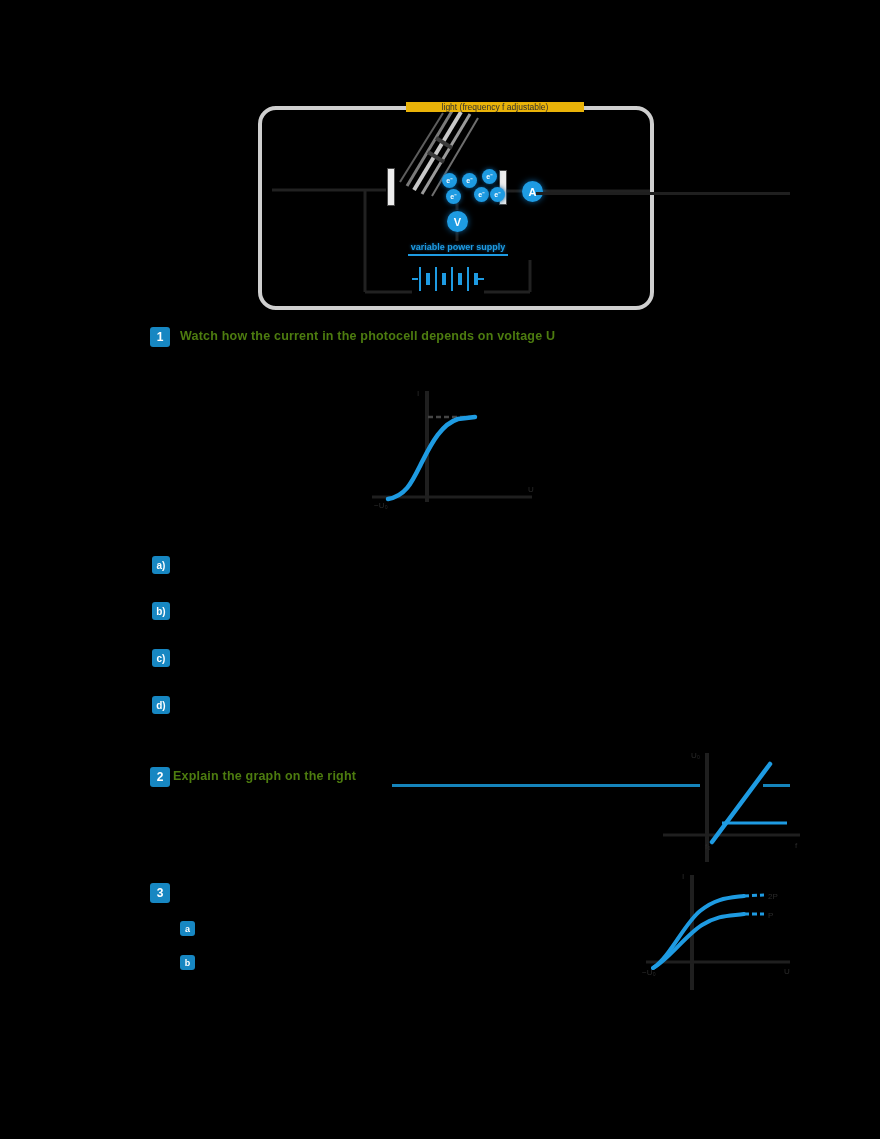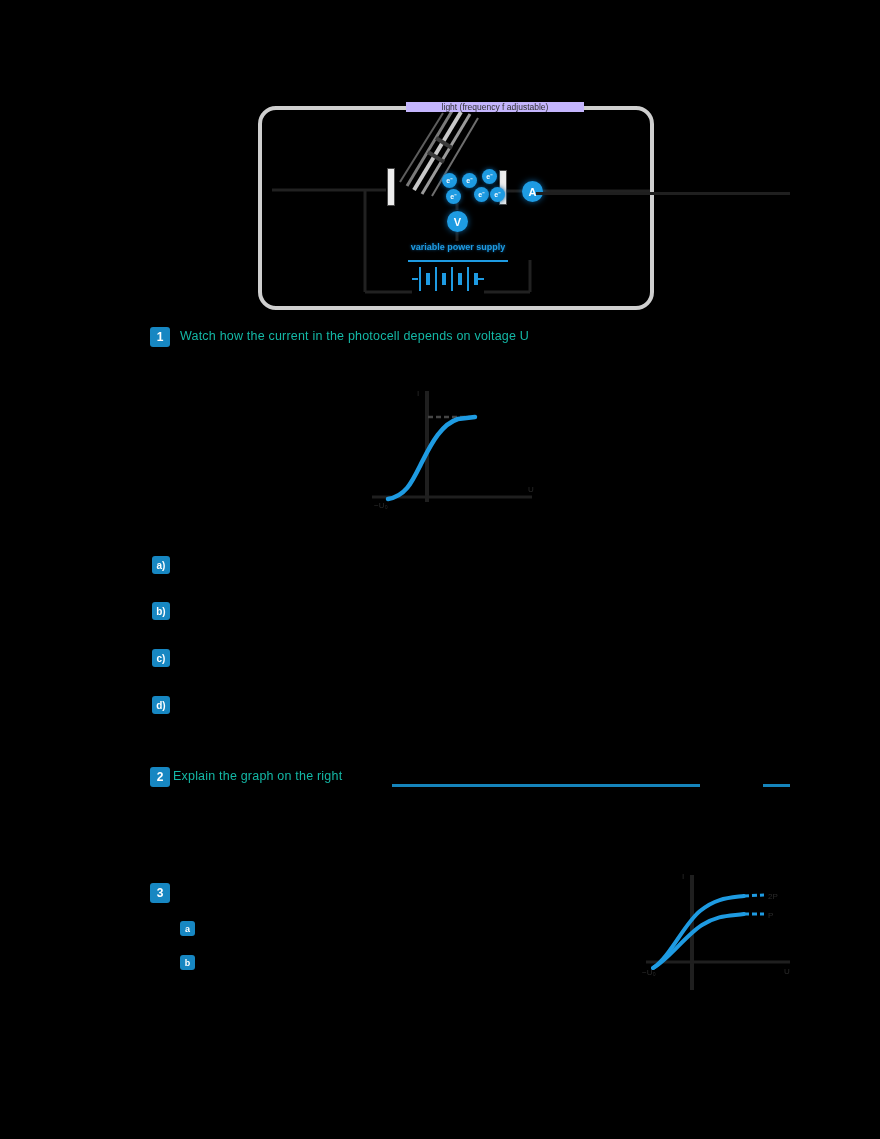--- a/index.html
+++ b/index.html
@@ -3,43 +3,43 @@
 <meta charset="utf-8">
 <style>
   html,body{margin:0;padding:0;background:#000;}
   #page{position:relative;width:880px;height:1139px;background:#000;overflow:hidden;
         font-family:"Liberation Sans",sans-serif;}
 
   
   #figure{position:absolute;left:258px;top:106px;width:388px;height:196px;
           border:4px solid #cfcfcf;border-radius:18px;}
   #figure svg{position:absolute;left:0;top:0;}
-  .fig-caption{position:absolute;left:144px;top:-8px;width:178px;background:#c4b5fd;
+  .fig-caption{position:absolute;left:144px;top:-8px;width:178px;background:#eab308;
                color:#303030;font-size:8.5px;text-align:center;line-height:10px;}
   .plate{position:absolute;width:6px;background:#ededed;border:1px solid #4a4a4a;}
   .electron{position:absolute;width:15px;height:15px;border-radius:50%;
             background:#1e9be2;box-shadow:0 0 5px #0d5e97;color:#fff;
             font-size:7px;font-weight:bold;display:flex;align-items:center;
             justify-content:center;}
   .meter{position:absolute;width:21px;height:21px;border-radius:50%;
          background:#1e9be2;box-shadow:0 0 6px #0d5e97;color:#fff;
          font-size:11px;font-weight:bold;display:flex;align-items:center;
          justify-content:center;}
   .supply-label{position:absolute;left:146px;top:132px;width:100px;
                 color:#1e9be2;font-size:9px;font-weight:bold;text-align:center;
-                border-bottom:2px solid #1e9be2;padding-bottom:8px;
+                border-bottom:2px solid #1e9be2;padding-bottom:2px;
                 text-shadow:0 0 3px #0d5e97;}
 
   
   .badge{position:absolute;background:#1787c2;color:#fff;border-radius:3px;
          display:flex;align-items:center;justify-content:center;font-weight:bold;}
   .badge.big{width:20px;height:20px;font-size:12px;}
   .badge.item{width:18px;height:18px;font-size:10px;}
   .badge.sub{width:15px;height:15px;font-size:9px;}
-  .heading{position:absolute;color:#14b8a6;font-weight:normal;font-size:12.5px;
+  .heading{position:absolute;color:#4d7c0f;font-weight:bold;font-size:12.5px;
            letter-spacing:.2px;}
   .ruled{position:absolute;height:3px;background:#1584bb;}
 
   .graph{position:absolute;}
   .wire{position:absolute;background:#1f1f1f;}
   .faint{fill:#2b2b2b;font-size:8px;font-family:"Liberation Sans",sans-serif;}
 </style>
 </head>
 <body>
 
@@ -121,20 +121,31 @@
   <div class="badge item" style="left:152px;top:556px;">a)</div>
   <div class="badge item" style="left:152px;top:602px;">b)</div>
   <div class="badge item" style="left:152px;top:649px;">c)</div>
   <div class="badge item" style="left:152px;top:696px;">d)</div>
 
   <div class="badge big" style="left:150px;top:767px;">2</div>
   <div class="heading" style="left:173px;top:769px;width:215px;">Explain the graph on the right</div>
   <div class="ruled" style="left:392px;top:784px;width:308px;"></div>
   <div class="ruled" style="left:763px;top:784px;width:27px;"></div>
 
+  <div class="graph" style="left:655px;top:746px;width:150px;height:124px;">
+    <svg width="150" height="124" viewBox="0 0 150 124">
+      <line x1="52" y1="7" x2="52" y2="116" stroke="#1f1f1f" stroke-width="4"></line>
+      <line x1="8" y1="89" x2="145" y2="89" stroke="#1f1f1f" stroke-width="3"></line>
+      <line x1="67" y1="77" x2="132" y2="77" stroke="#1e9be2" stroke-width="3"></line>
+      <line x1="57" y1="96" x2="115" y2="18" stroke="#1e9be2" stroke-width="4.5" stroke-linecap="round"></line>
+      <text x="36" y="12" class="faint">U₀</text>
+      <text x="140" y="102" class="faint">f</text>
+      <text x="50" y="103" class="faint">f₀</text>
+    </svg>
+  </div>
 
   <div class="badge big" style="left:150px;top:883px;">3</div>
 
   <div class="badge sub" style="left:180px;top:921px;">a</div>
   <div class="badge sub" style="left:180px;top:955px;">b</div>
 
   <div class="graph" style="left:640px;top:869px;width:160px;height:130px;">
     <svg width="160" height="130" viewBox="0 0 160 130">
       <line x1="52" y1="6" x2="52" y2="121" stroke="#1f1f1f" stroke-width="4"></line>
       <line x1="6" y1="93" x2="150" y2="93" stroke="#1f1f1f" stroke-width="3"></line>

